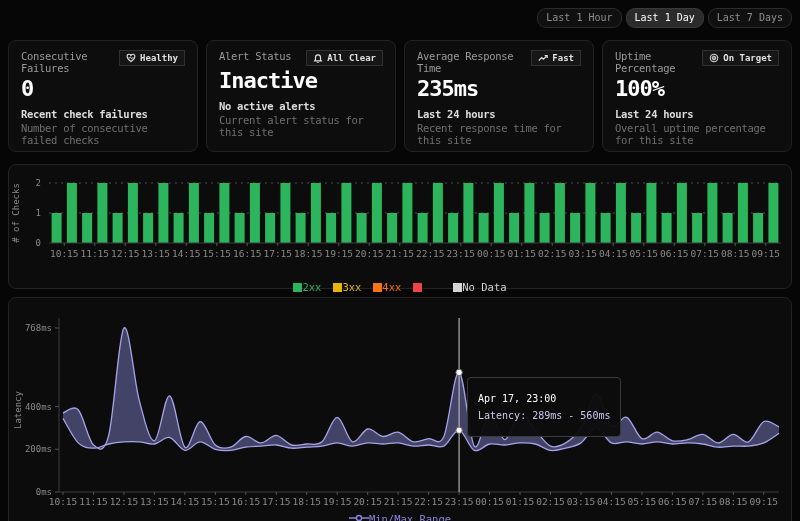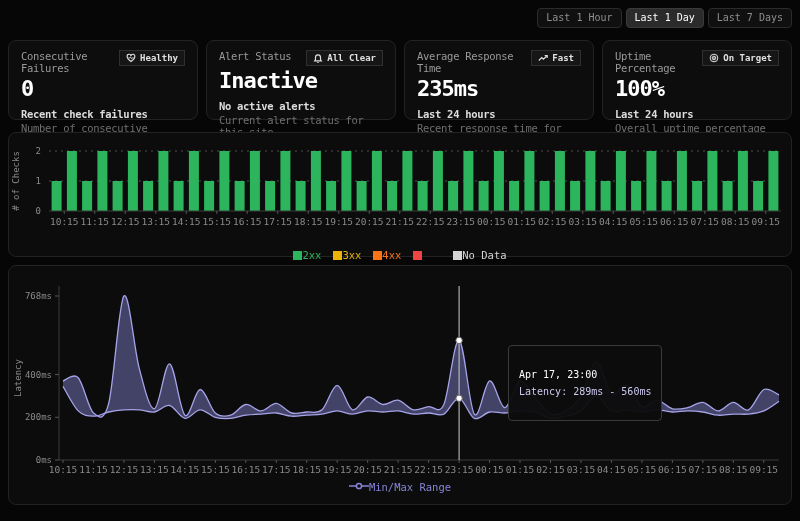--- a/index.html
+++ b/index.html
@@ -1,26 +1,26 @@
 <!DOCTYPE html>
 <html><head>
 <meta charset="utf-8">
 <style>
   * { box-sizing: border-box; margin: 0; padding: 0; }
   html,body { width: 800px; height: 521px; background: #060606; overflow: hidden;
     font-family: "DejaVu Sans Mono", "Liberation Mono", monospace; color: #e5e5e5; }
 
   .topbar { display: flex; justify-content: flex-end; gap: 4px; padding: 8px 8px 12px; }
   .range-btn { font-family: inherit; font-size: 10px; line-height: 1; padding: 4px 8px;
-    border: 1px solid #2b2b2b; background: #101010; color: #8f8f8f; border-radius: 4px; cursor: pointer; }
+    border: 1px solid #2b2b2b; background: #101010; color: #8f8f8f; border-radius: 9px; cursor: pointer; }
   .range-btn.selected { background: #2b2b2b; color: #ffffff; border-color: #3a3a3a; }
 
   .cards { display: flex; gap: 8px; padding: 0 8px; }
   .card { flex: 1; background: #0d0d0d; border: 1px solid #232323; border-radius: 8px;
-    padding: 9px 12px; height: 80px; }
+    padding: 9px 12px; height: 112px; }
   .card-head { display: flex; justify-content: space-between; align-items: flex-start; }
   .card-title { font-size: 10.5px; color: #9a9a9a; letter-spacing: -0.3px; }
   .badge { display: inline-flex; align-items: center; gap: 4px; border: 1px solid #303030;
     border-radius: 0; padding: 2px 6px; font-size: 9px; font-weight: bold; color: #e0e0e0;
     background: #161616; white-space: nowrap; }
   .badge svg { display: block; }
   .card-value { font-size: 22px; font-weight: bold; color: #ffffff; margin-top: 2px; letter-spacing: -1px; }
   .card-sub { font-size: 10.5px; font-weight: bold; color: #dcdcdc; margin-top: 7px; letter-spacing: -0.3px; }
   .card-desc { font-size: 10.5px; color: #6f6f6f; margin-top: 2px; letter-spacing: -0.3px; }
 
@@ -29,22 +29,22 @@
   .panel-checks { height: 125px; padding-top: 6px; }
   .panel-latency { height: 240px; margin-top: 8px; padding-top: 6px; }
   .panel svg.chart { display: block; }
 
   .legend { display: flex; justify-content: center; align-items: center; gap: 12px;
     font-size: 10.5px; margin-top: 1px; }
   .legend-item { display: inline-flex; align-items: center; }
   .swatch { width: 9px; height: 9px; display: inline-block; }
 
   .tooltip { position: absolute; left: 458px; top: 79px; background: rgba(12,12,12,0.96);
-    border: 1px solid #3a3a3a; border-radius: 4px; padding: 20px 10px; font-size: 10px;
-    line-height: 1.7; white-space: nowrap; z-index: 5; margin-left: 41px; }
+    border: 1px solid #3a3a3a; border-radius: 4px; padding: 12px 10px; font-size: 10px;
+    line-height: 1.7; white-space: nowrap; z-index: 5; }
   .tooltip .tt-title { color: #ffffff; }
   .tooltip .tt-value { color: #cbc9ee; }
 </style>
 </head>
 <body>
 
 <div class="topbar">
   <button class="range-btn">Last 1 Hour</button>
   <button class="range-btn selected">Last 1 Day</button>
   <button class="range-btn">Last 7 Days</button>

